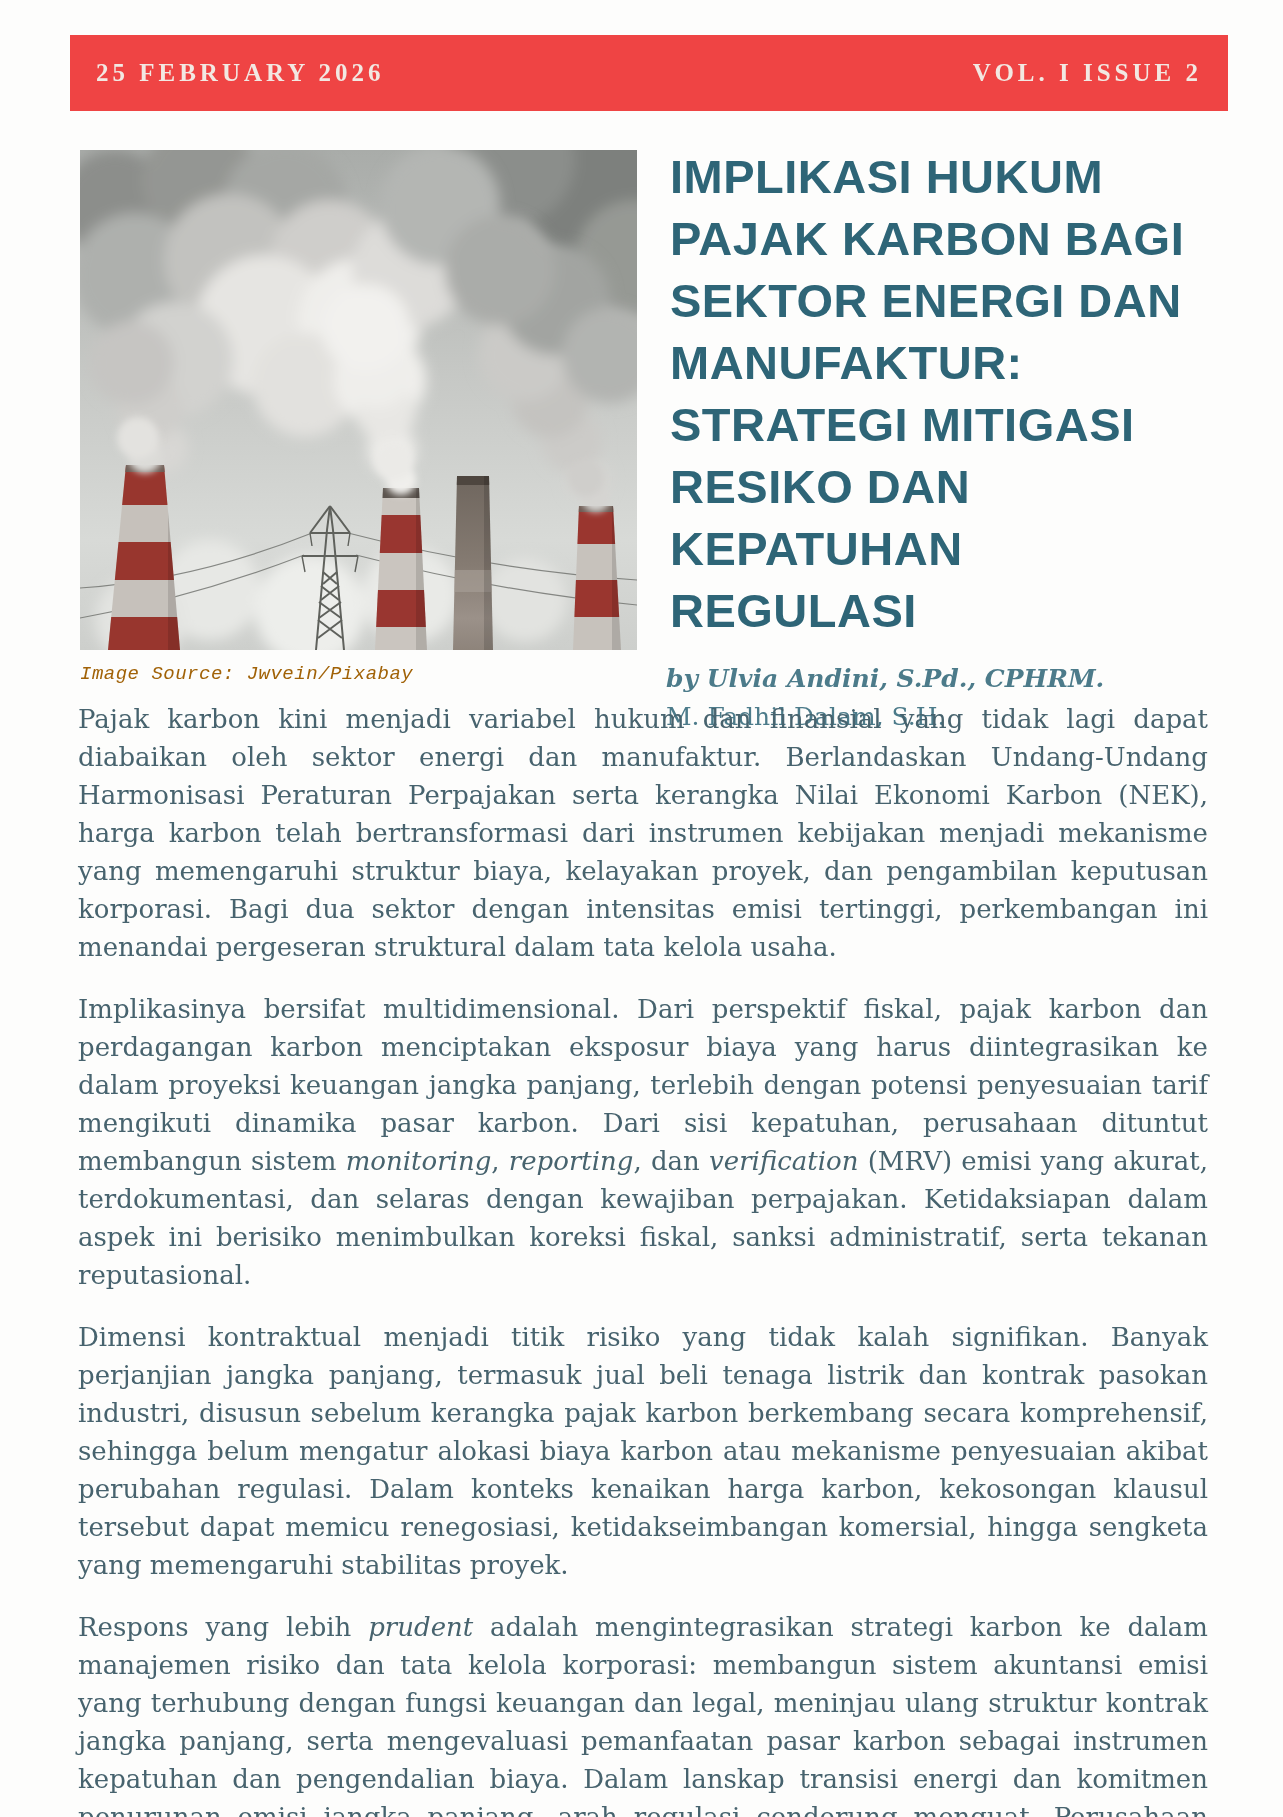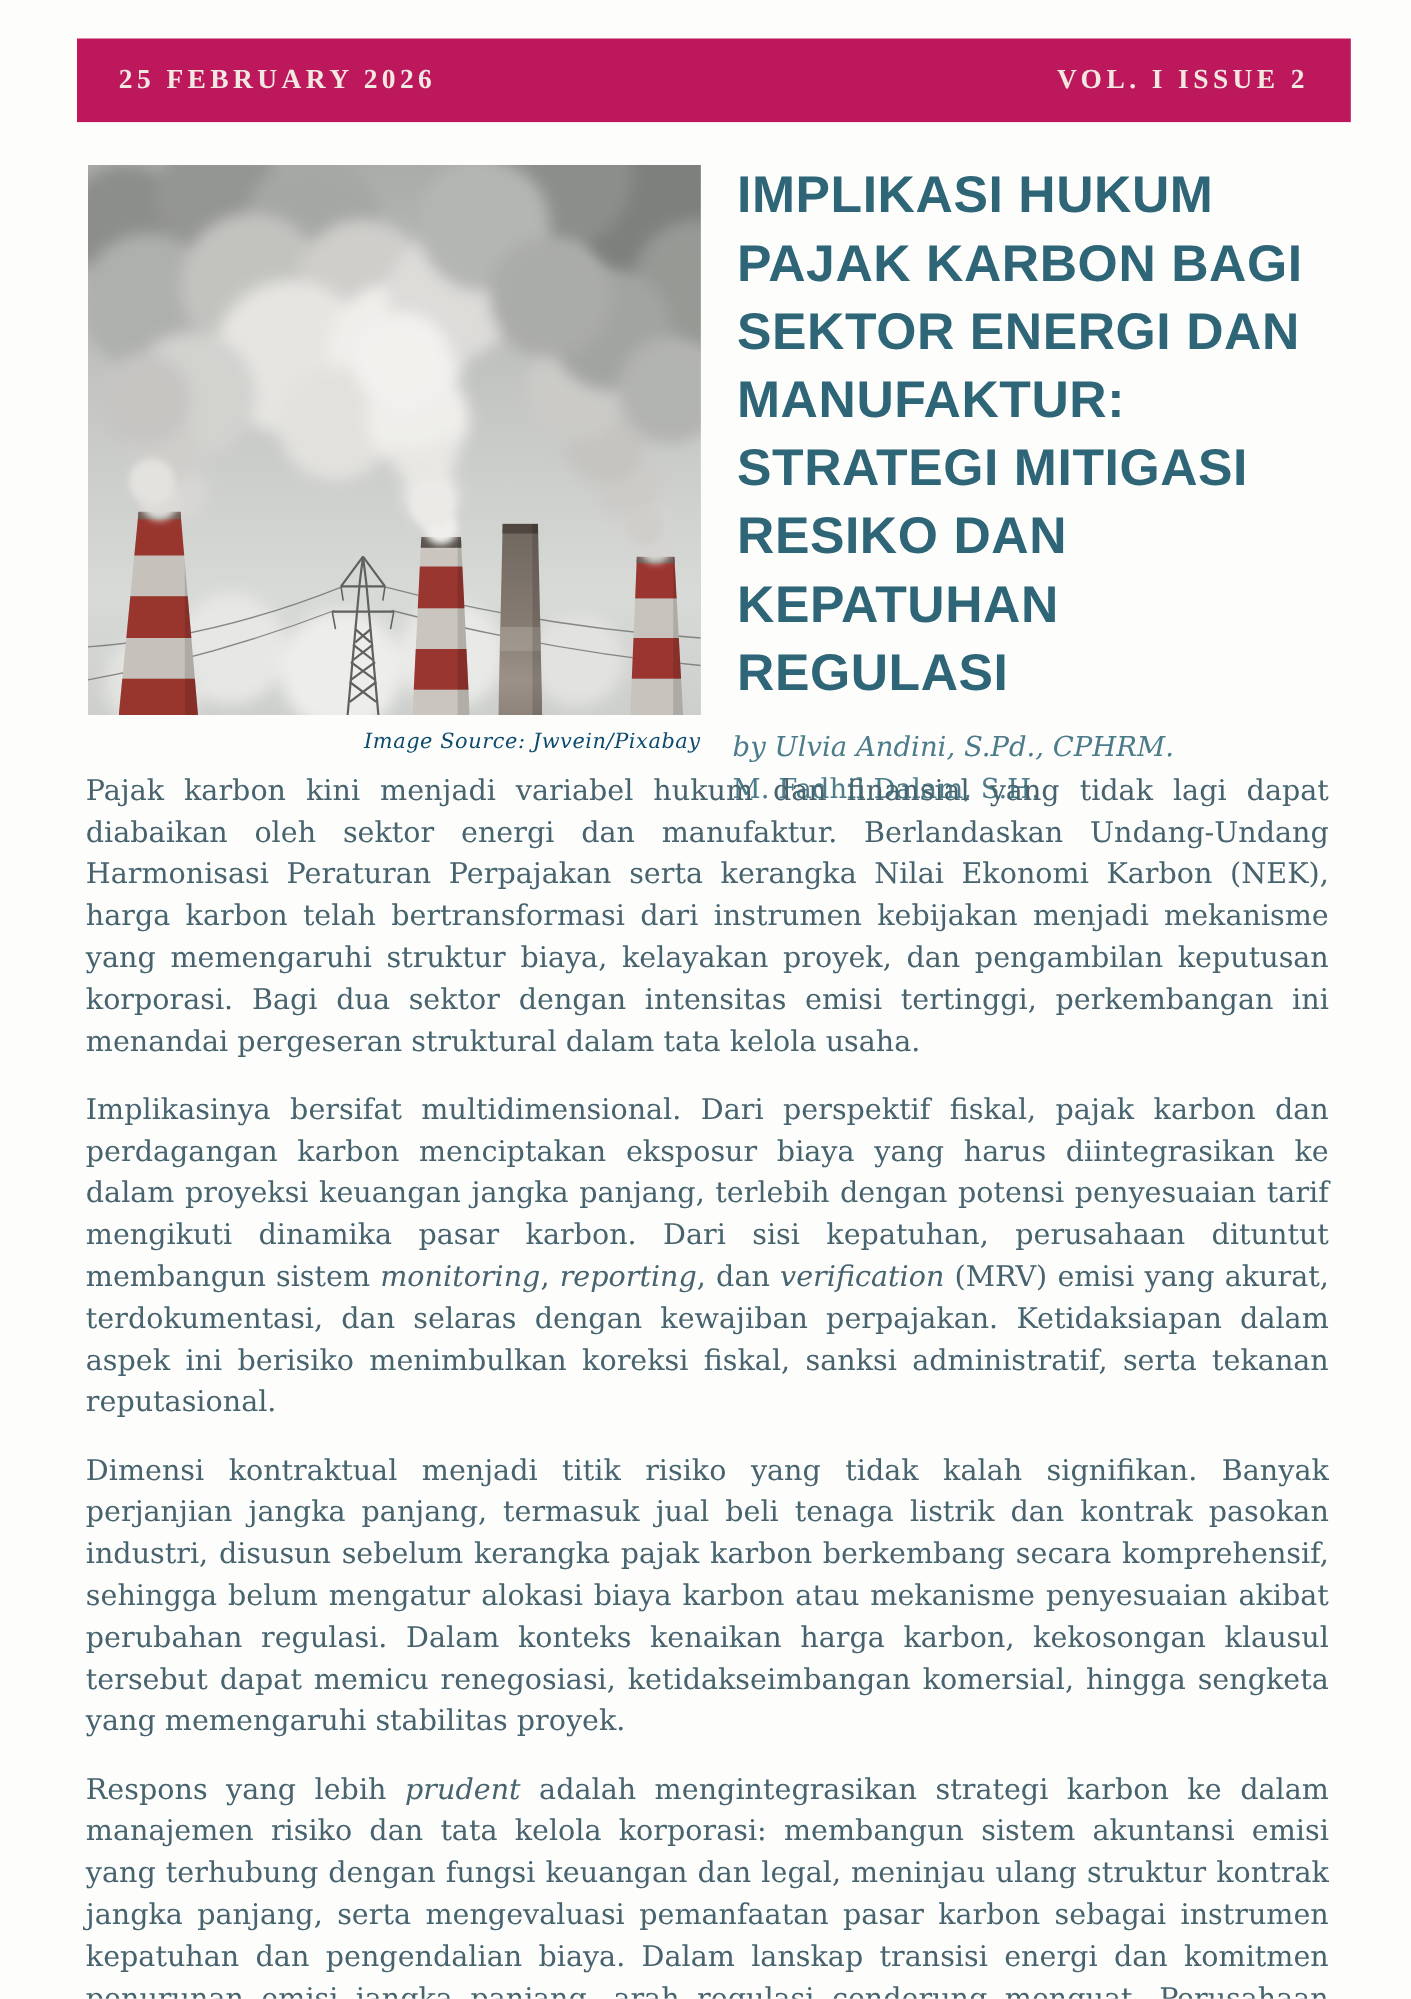--- a/index.html
+++ b/index.html
@@ -5,50 +5,51 @@
   html,body{margin:0;padding:0;}
   body{
     width:1283px;height:1817px;position:relative;
     background:#fdfdfc;
     font-family:"DejaVu Serif", serif;
     overflow:hidden;
   }
   
   .header-bar{
     position:absolute;left:70px;top:35px;width:1158px;height:76px;
-    background:#be185d;color:#F2E8E2;
+    background:#ef4444;color:#F2E8E2;
     display:flex;justify-content:space-between;align-items:center;
-    padding:0 38px;box-sizing:border-box;
+    padding:0 26px;box-sizing:border-box;
     font-family:"Liberation Serif", serif;
     font-weight:700;font-size:25px;letter-spacing:4px;
   }
   .header-bar span{white-space:nowrap;}
   
   .hero-photo{
     position:absolute;left:80px;top:150px;width:557px;height:500px;
     background:#c7c9c6;
   }
   .hero-photo svg{display:block;width:100%;height:100%;}
   .photo-caption{
     position:absolute;left:80px;top:663px;width:557px;
-    text-align:right;
-    font-style:italic;font-size:19px;color:#0c4a6e;
+    text-align:left;
+    font-style:italic;font-size:19px;color:#a16207;
     letter-spacing:0.5px;
+    font-family:Liberation Mono, monospace;
   }
   
   .title-col{
     position:absolute;left:666px;top:142px;width:550px;
   }
   .article-title{
     font-family:"Liberation Sans", sans-serif;
     font-weight:700;font-size:47px;line-height:62px;
     color:#2E6577;letter-spacing:0.5px;margin:4px;
   }
   .byline{margin-top:18px;color:#4C7B8A;font-size:25px;line-height:38px;}
-  .byline .by-line1{font-style:italic;}
+  .byline .by-line1{font-style:italic;font-weight:bold;}
   .byline .by-line2{font-style:normal;}
   
   .article-body{
     position:absolute;left:78px;top:688px;width:1130px;
     color:#47636E;font-size:26px;line-height:38px;
     text-align:justify;
   }
   .article-body p{margin:12px 0 24px 0;}
   .article-body i{font-style:italic;}
 </style>

